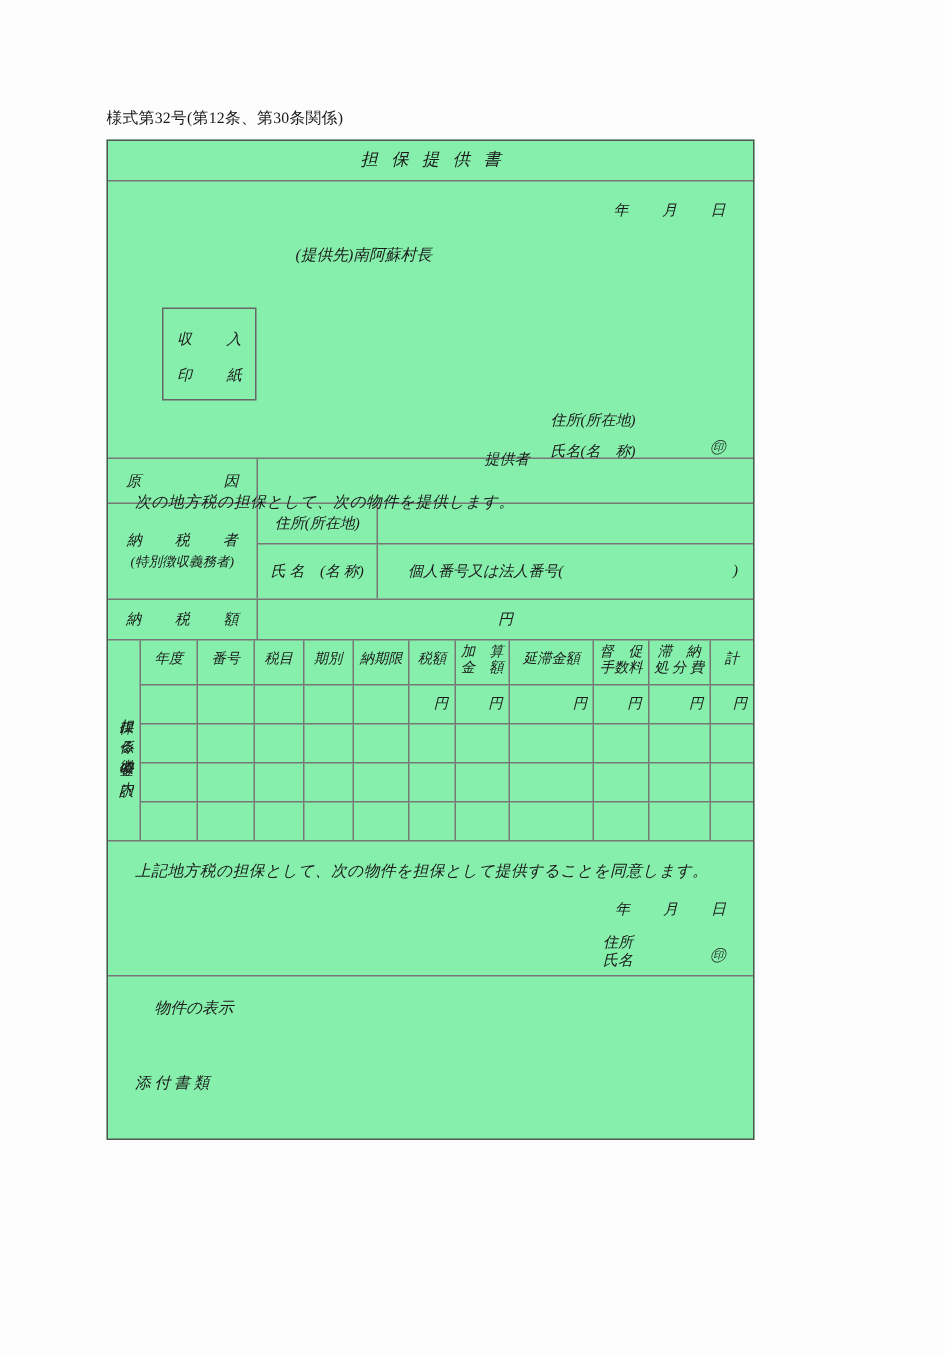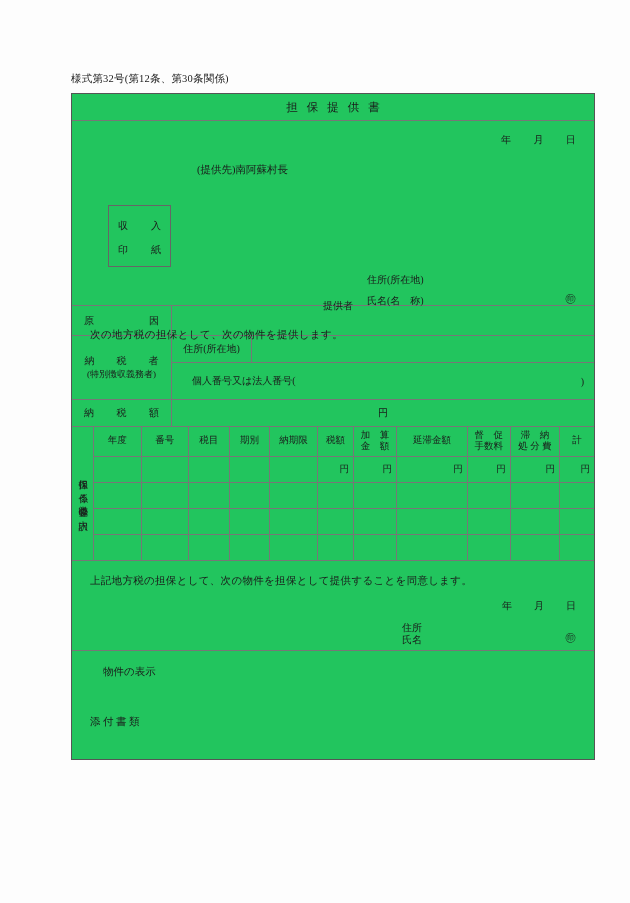--- a/index.html
+++ b/index.html
@@ -32,24 +32,25 @@
     font-size: 10.5px;
     letter-spacing: 0.2px;
     white-space: nowrap;
   }
 
   
   .frame {
     position: absolute;
     left: 71px;
     top: 93px;
-    width: 524px;
+    width: 432px;
     border: 1.3px solid #555;
     box-sizing: border-box;
-    background: #22c55e;
+    background: #86efac;
+    font-style: italic;
   }
 
   .band {
     border-bottom: 1px solid #777;
     box-sizing: border-box;
     position: relative;
   }
   .band.last { border-bottom: none; }
 
   
@@ -403,20 +404,26 @@
           <span>者</span>
         </span>
         <span class="l2">(特別徴収義務者)</span>
       </div>
       <div class="taxpayer-right">
         <div class="tp-row b">
           <div class="tp-key">住所(所在地)</div>
           <div class="tp-val"></div>
         </div>
         <div class="tp-row tall">
+          <div class="tp-key">
+            <span class="sp">
+              <span>氏 名</span>
+              <span>(名 称)</span>
+            </span>
+          </div>
           <div class="tp-val">
             <span class="mynumber">個人番号又は法人番号(</span>
             <span class="mynumber-close">)</span>
           </div>
         </div>
       </div>
     </div>
 
     <div class="row taxamt-row">
       <div class="cell vline taxamt-label center-flex">

